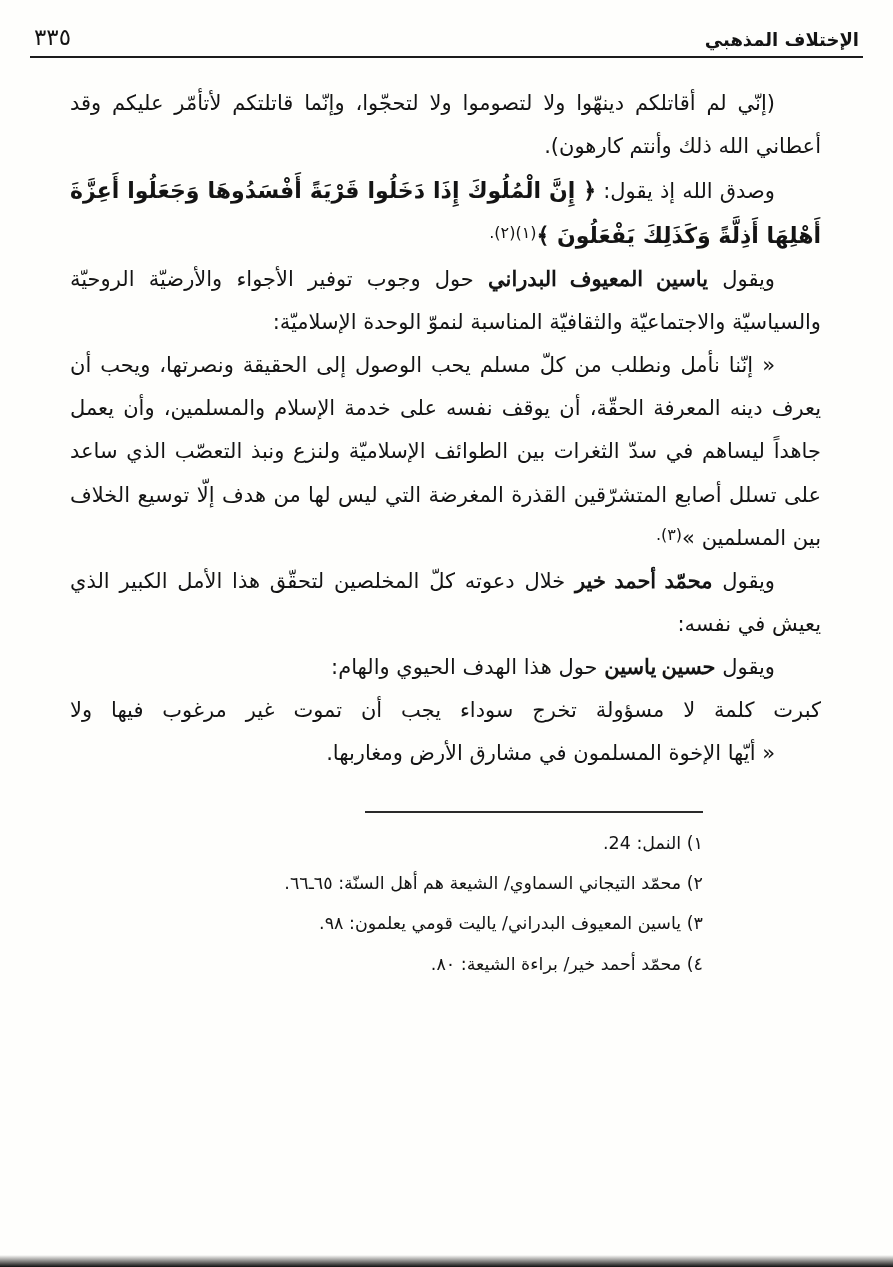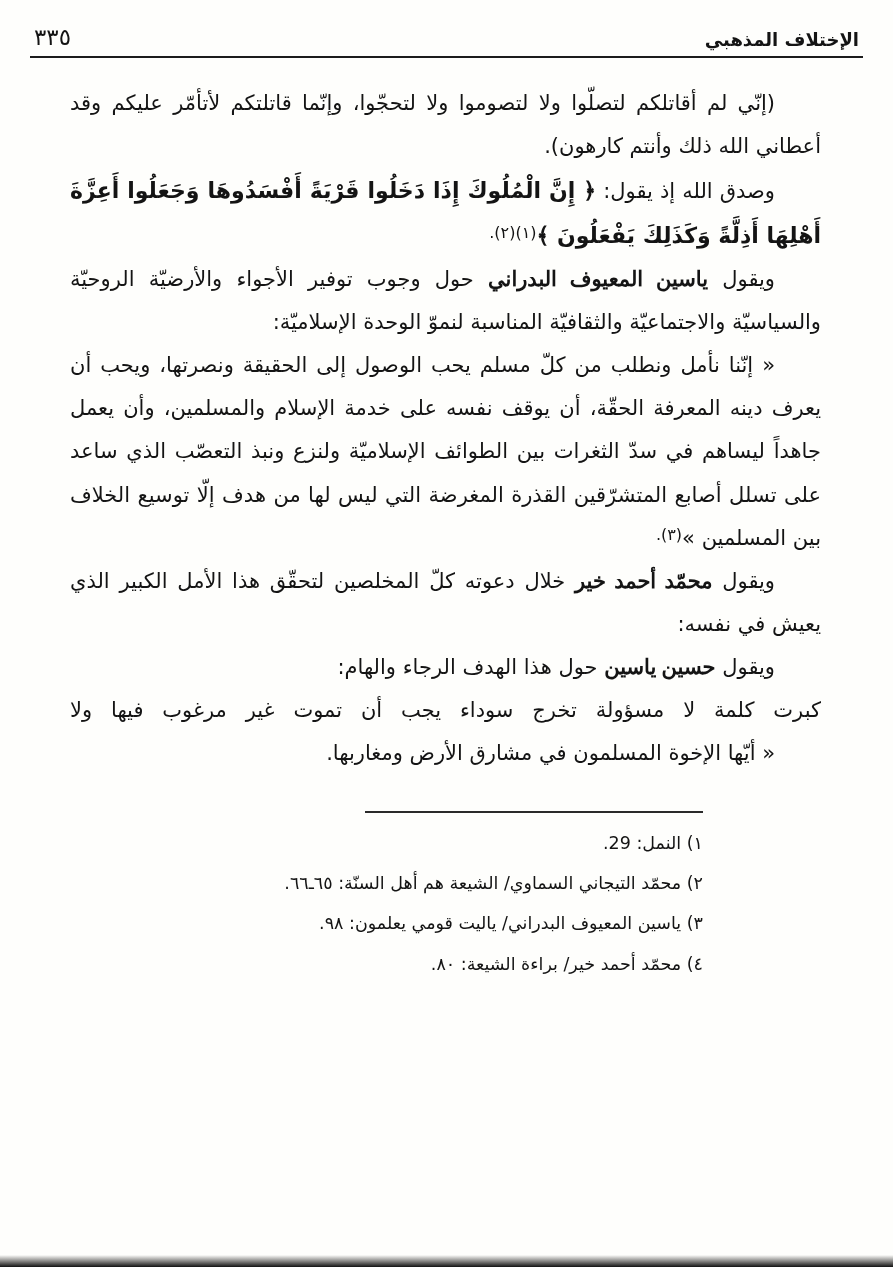--- a/index.html
+++ b/index.html
@@ -95,43 +95,43 @@
 <div class="page">
 
   <header class="page-header">
     <span class="book-title">الإختلاف المذهبي</span>
     <span class="page-number">٣٣٥</span>
   </header>
   <div class="header-rule"></div>
 
   <main class="body-text">
 
-    <p class="para indent"><span>(إنّي لم أقاتلكم لتصلّوا ولا لتصوموا ولا لتحجّوا، وإنّما قاتلتكم لأتأمّر عليكم وقد أعطاني الله ذلك وأنتم كارهون).</span></p>
+    <p class="para indent"><span>(إنّي لم أقاتلكم دينهّوا ولا لتصوموا ولا لتحجّوا، وإنّما قاتلتكم لأتأمّر عليكم وقد أعطاني الله ذلك وأنتم كارهون).</span></p>
 
     <p class="para indent"><span>وصدق الله إذ يقول: </span><span class="verse">﴿ إِنَّ الْمُلُوكَ إِذَا دَخَلُوا قَرْيَةً أَفْسَدُوهَا وَجَعَلُوا أَعِزَّةَ أَهْلِهَا أَذِلَّةً وَكَذَلِكَ يَفْعَلُونَ ﴾</span><span class="ref">(١)(٢).</span></p>
 
     <p class="para indent"><span>ويقول </span><span class="author-name">ياسين المعيوف البدراني</span><span> حول وجوب توفير الأجواء والأرضيّة الروحيّة والسياسيّة والاجتماعيّة والثقافيّة المناسبة لنموّ الوحدة الإسلاميّة:</span></p>
 
     <p class="para indent"><span>« إنّنا نأمل ونطلب من كلّ مسلم يحب الوصول إلى الحقيقة ونصرتها، ويحب أن يعرف دينه المعرفة الحقّة، أن يوقف نفسه على خدمة الإسلام والمسلمين، وأن يعمل جاهداً ليساهم في سدّ الثغرات بين الطوائف الإسلاميّة ولنزع ونبذ التعصّب الذي ساعد على تسلل أصابع المتشرّقين القذرة المغرضة التي ليس لها من هدف إلّا توسيع الخلاف بين المسلمين »</span><span class="ref">(٣).</span></p>
 
     <p class="para indent"><span>ويقول </span><span class="author-name">محمّد أحمد خير</span><span> خلال دعوته كلّ المخلصين لتحقّق هذا الأمل الكبير الذي يعيش في نفسه:</span></p>
 
 
-    <p class="para indent"><span>ويقول </span><span class="author-name">حسين ياسين</span><span> حول هذا الهدف الرجاء والهام:</span></p>
+    <p class="para indent"><span>ويقول </span><span class="author-name">حسين ياسين</span><span> حول هذا الهدف الحيوي والهام:</span></p>
 
     <p class="para stretch-last"><span>كبرت كلمة لا مسؤولة تخرج سوداء يجب أن تموت غير مرغوب فيها ولا</span></p>
 
     <p class="para indent"><span>« أيّها الإخوة المسلمون في مشارق الأرض ومغاربها.</span></p>
 
   </main>
 
   <div class="footnote-rule"></div>
 
   <section class="footnotes">
-    <p class="footnote">١) النمل: 29.</p>
+    <p class="footnote">١) النمل: 24.</p>
     <p class="footnote">٢) محمّد التيجاني السماوي/ الشيعة هم أهل السنّة: ٦٥ـ٦٦.</p>
     <p class="footnote">٣) ياسين المعيوف البدراني/ ياليت قومي يعلمون: ٩٨.</p>
     <p class="footnote">٤) محمّد أحمد خير/ براءة الشيعة: ٨٠.</p>
   </section>
 
   <div class="scan-shadow"></div>
 
 </div>
 
 </body></html>

